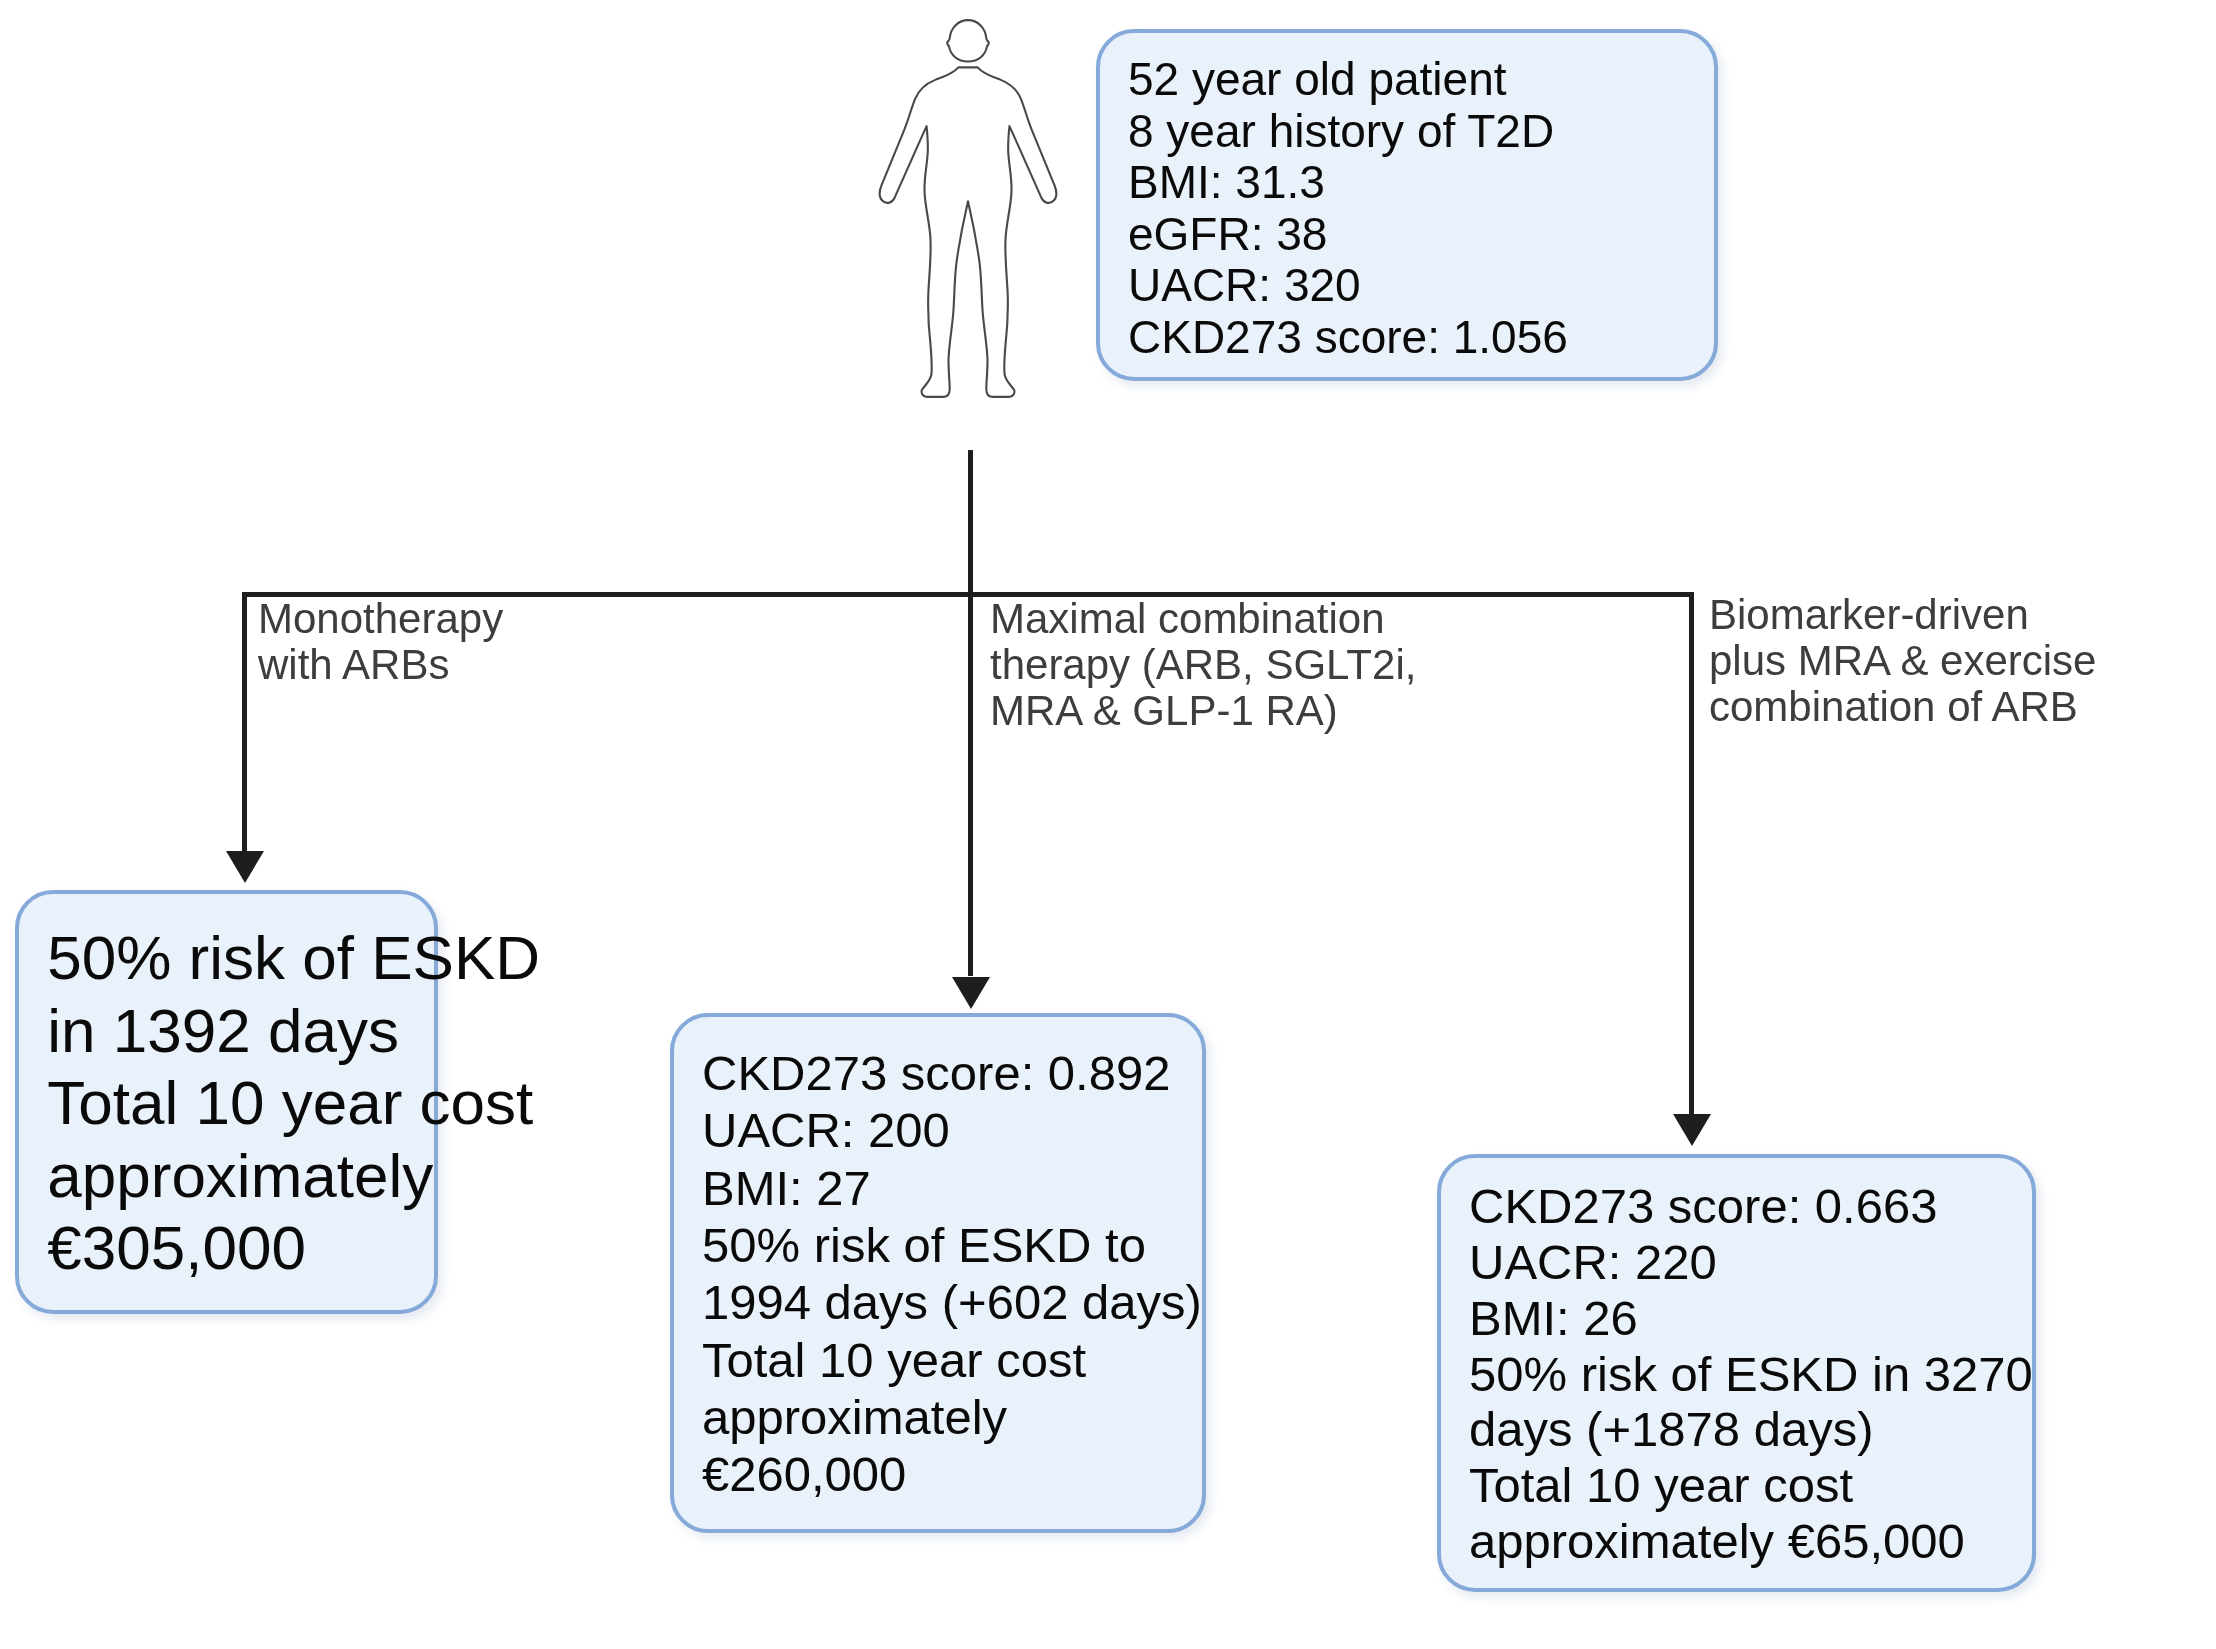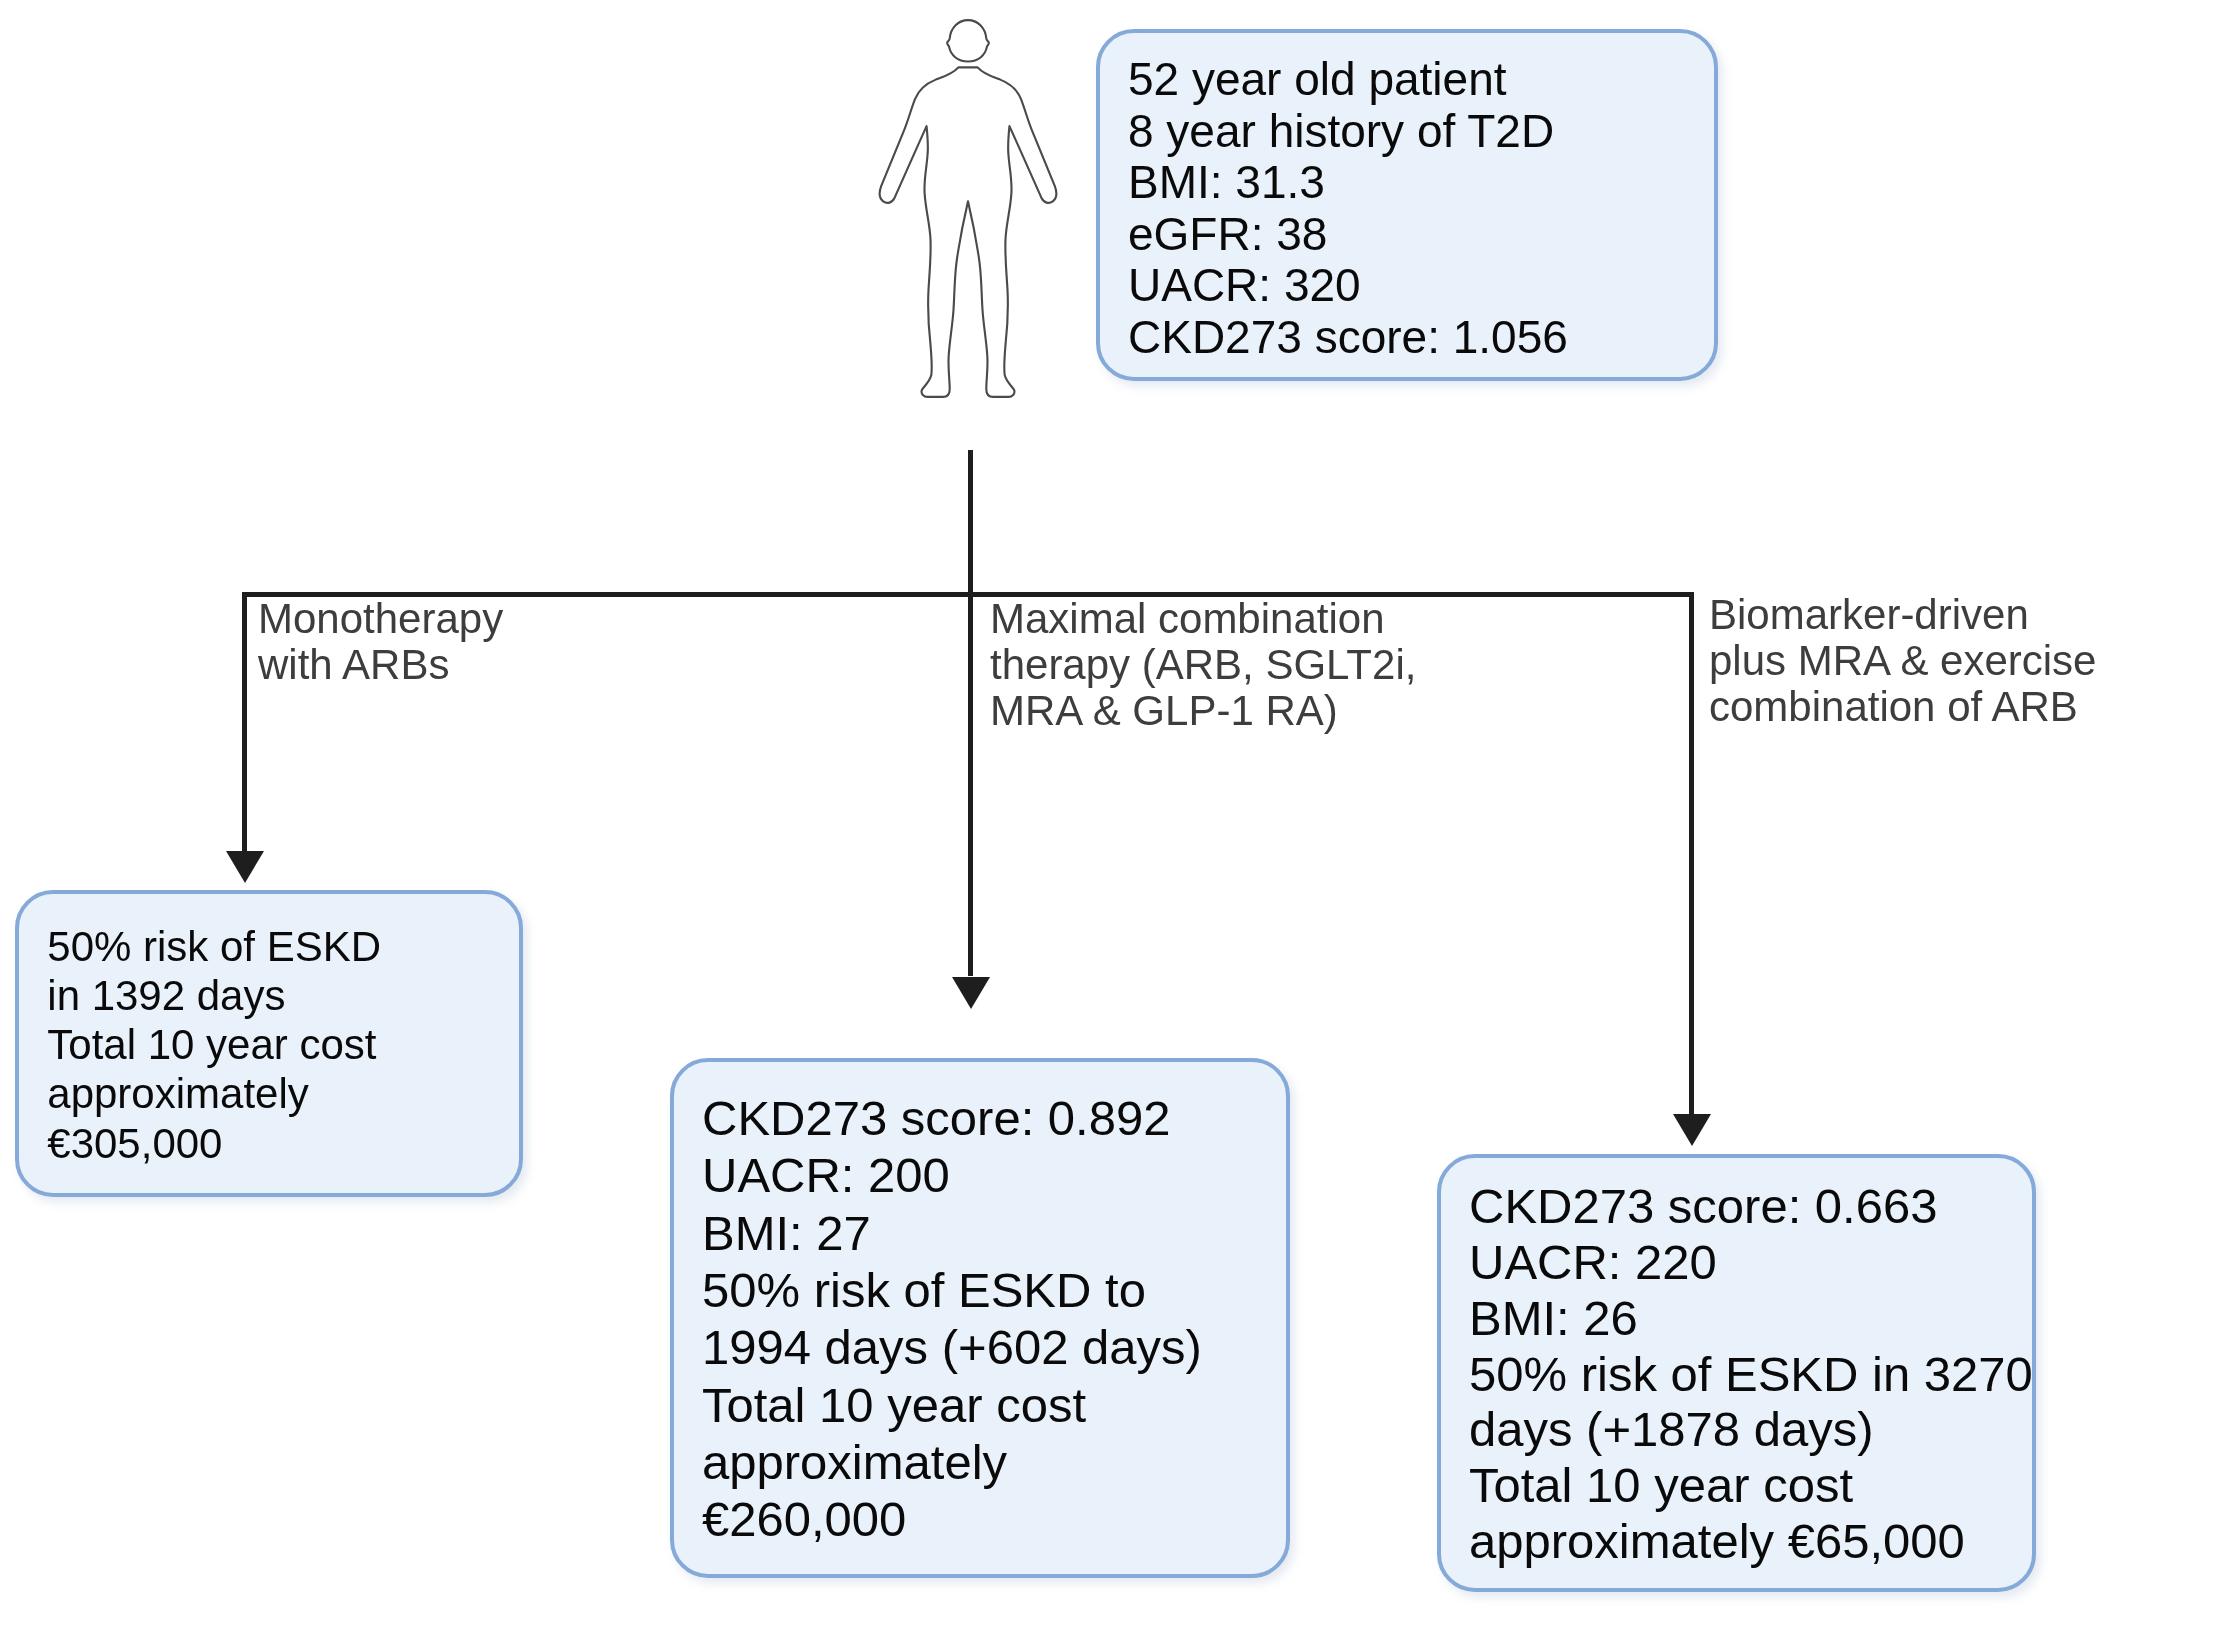--- a/index.html
+++ b/index.html
@@ -24,22 +24,22 @@
     position:absolute;
     box-sizing:border-box;
     background:#e9f1fb;
     border:4.9px solid #85a9d8;
     border-radius:38px;
     color:#0a0a0a;
     box-shadow:4.2px 5.6px 9.7px rgba(130,155,190,0.20);
   }
   .bluebox .line{white-space:nowrap;}
   .box-patient{left:1096px;top:29px;width:622px;padding:21px 28px 14px 28px;font-size:46px;line-height:1.12;}
-  .box-left  {left:15.3px;  top:890px;width:508px;padding:28px 28px 25px 28px;font-size:42px;line-height:1.17;}
-  .box-mid   {left:670px; top:1058px;width:620px;padding:28px 28px 25px 28px;font-size:49px;line-height:1.17;}
+  .box-left  {left:15.3px;  top:890px;width:423px;padding:28px 28px 25px 28px;font-size:62px;line-height:1.17;}
+  .box-mid   {left:670px; top:1013px;width:536px;padding:28px 28px 25px 28px;font-size:49px;line-height:1.17;}
   .box-right {left:1437px;top:1154px;width:599px;padding:21px 28px 18px 28px;font-size:49px;line-height:1.14;}
   
   .branch-label{
     position:absolute;
     color:#3d3d3d;
     font-size:42px;
     line-height:1.10;
   }
   .branch-label .line{white-space:nowrap;}
   .label-left{left:258px;top:596px;}

